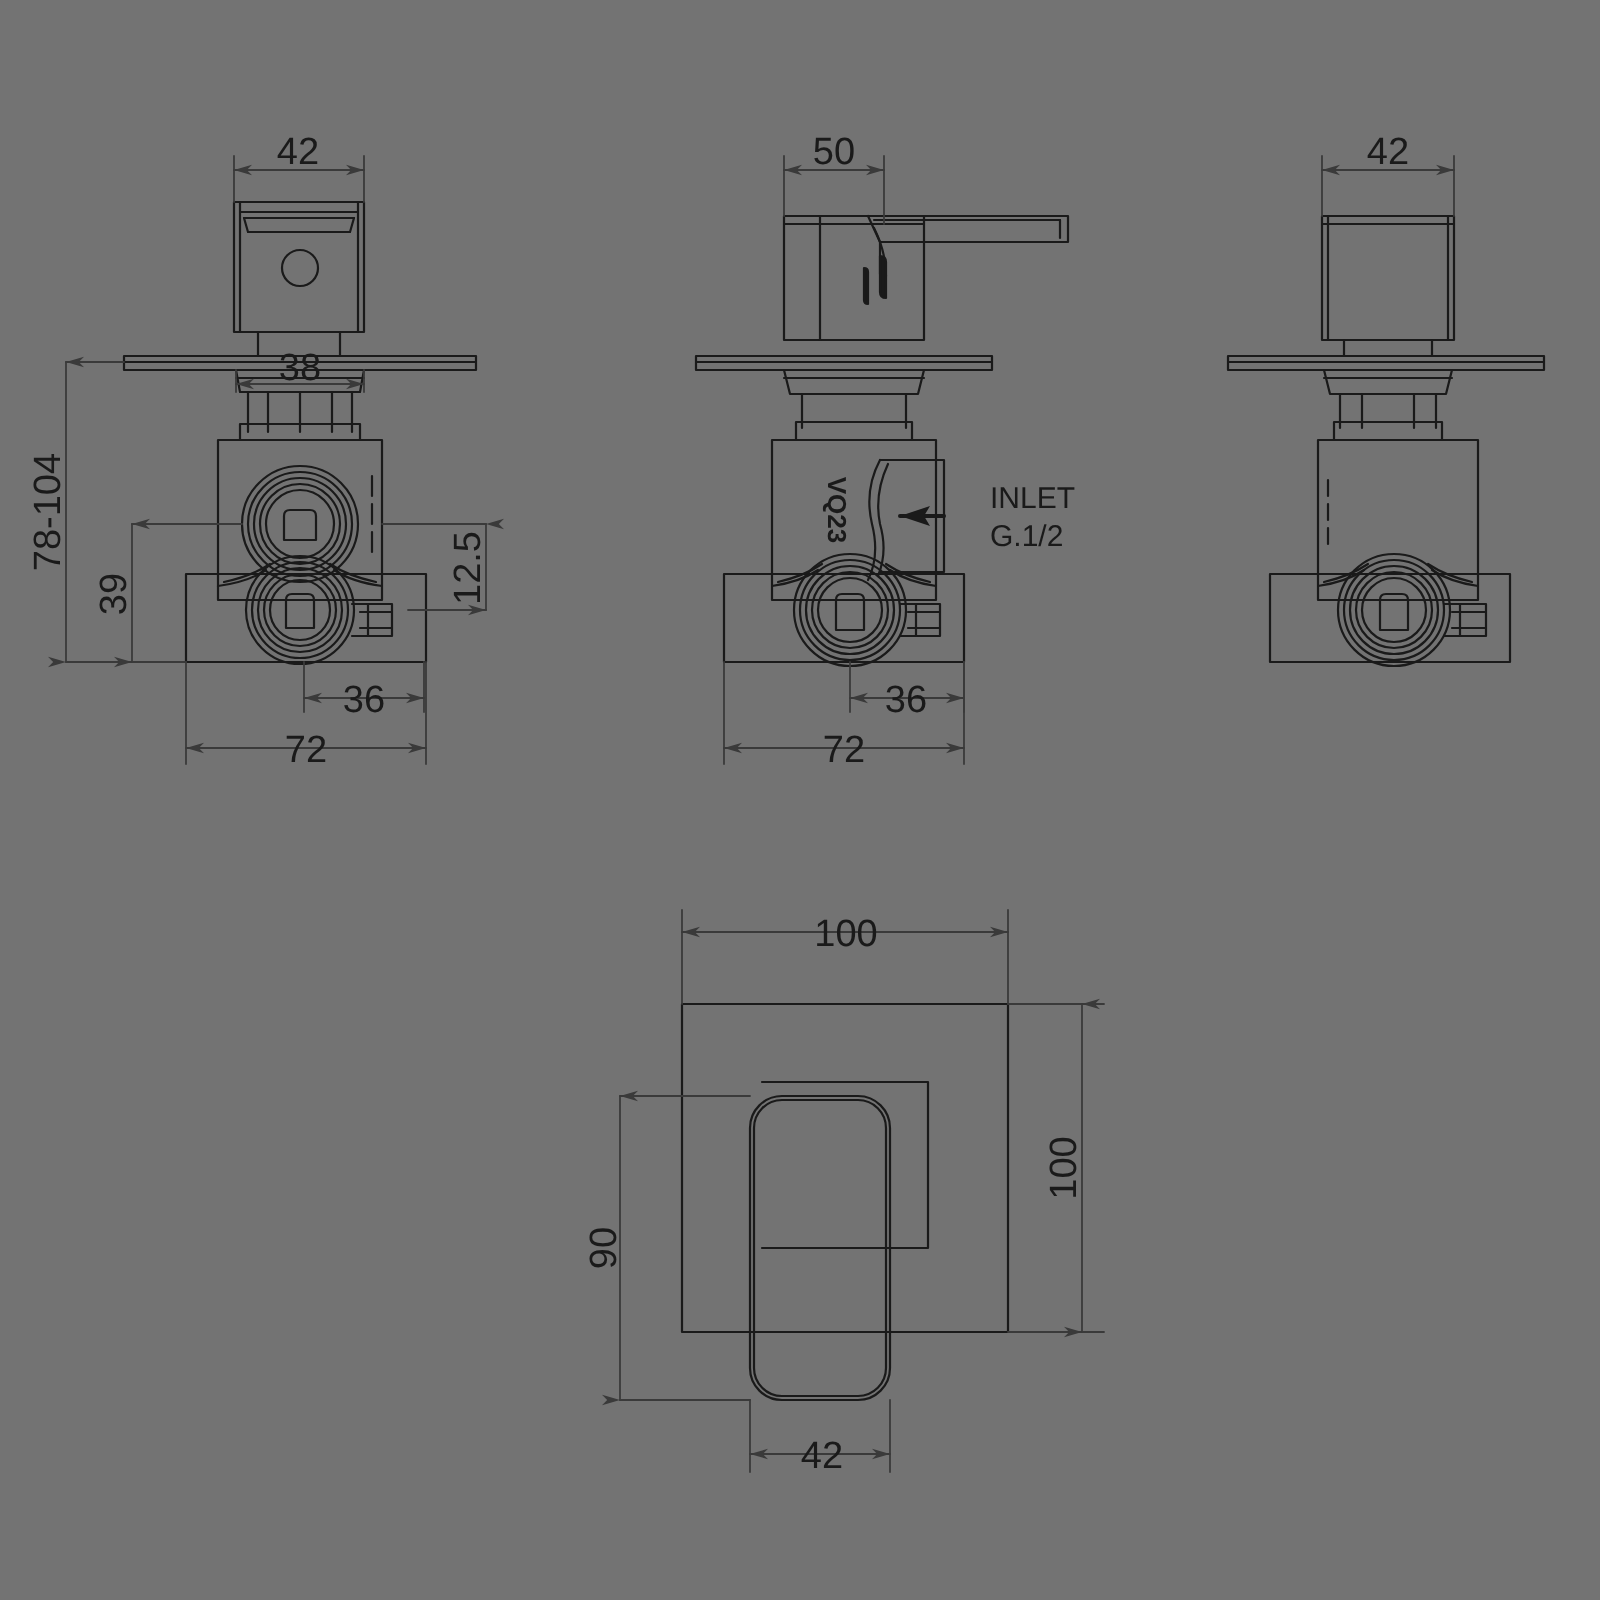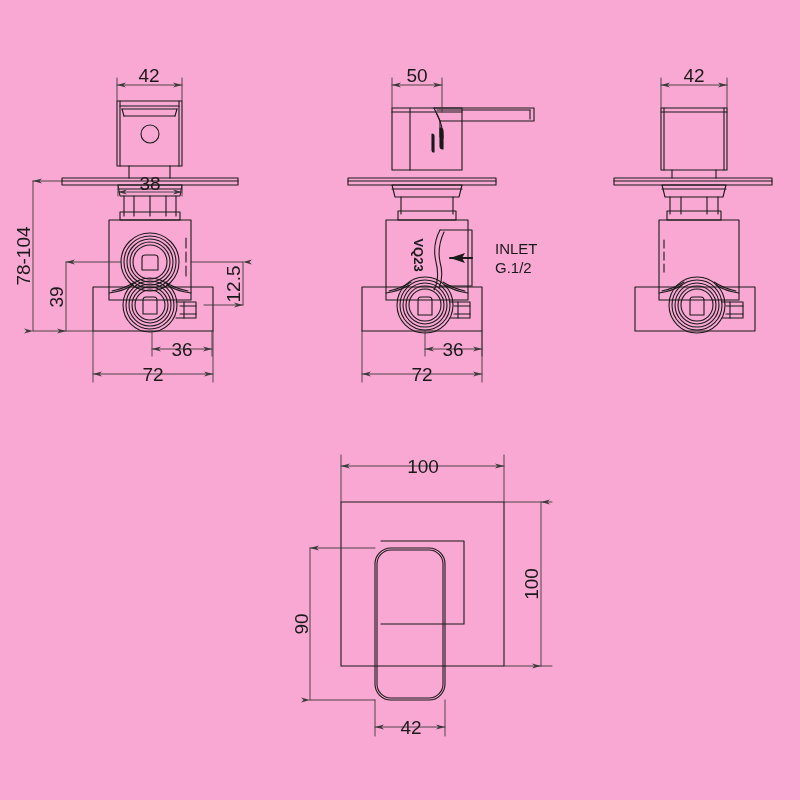--- a/index.html
+++ b/index.html
@@ -2,21 +2,21 @@
 <html><head>
 <meta charset="utf-8">
 <title>Technical Drawing</title>
 <style>
   html,body{margin:0;padding:0;background:#ffffff;}
   body{
     width:800px;height:800px;overflow:hidden;
     font-family:"Liberation Sans","DejaVu Sans",sans-serif;
     color:#1a1a1a;
   }
-  #sheet{position:relative;width:800px;height:800px;background:#f9a8d4;text-align:right;}
+  #sheet{position:relative;width:800px;height:800px;background:#737373;text-align:right;}
   svg#drawing{position:absolute;left:0;top:0;width:800px;height:800px;display:block;}
   .dimtxt{font-family:"Liberation Sans","DejaVu Sans",sans-serif;font-size:19px;fill:#1a1a1a;}
   .labeltxt{font-family:"Liberation Sans","DejaVu Sans",sans-serif;font-size:15px;fill:#1a1a1a;}
   .codetxt{font-family:"Liberation Sans","DejaVu Sans",sans-serif;font-size:13px;font-weight:bold;fill:#1a1a1a;}
 </style>
 </head>
 <body>
 
 <div id="sheet">
 

